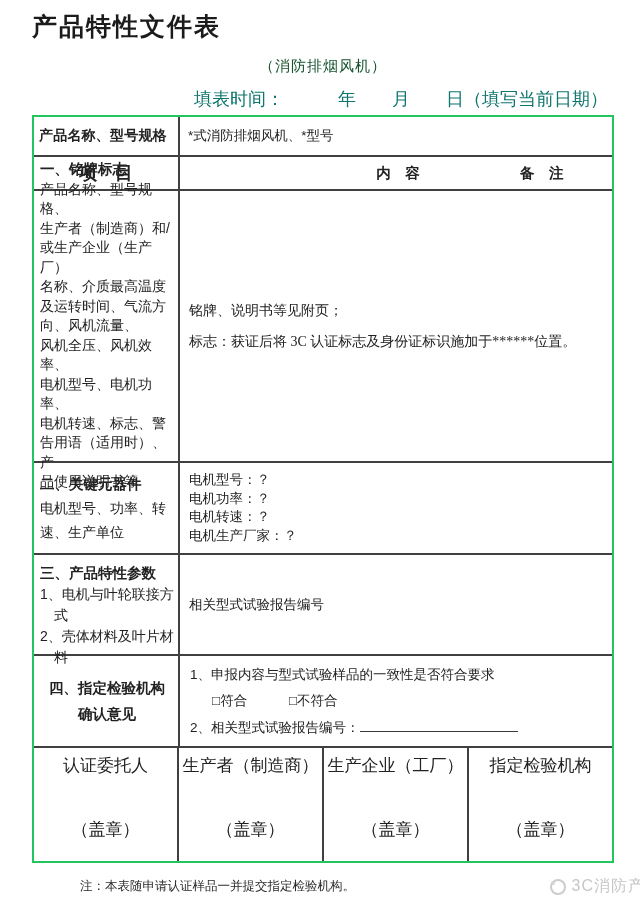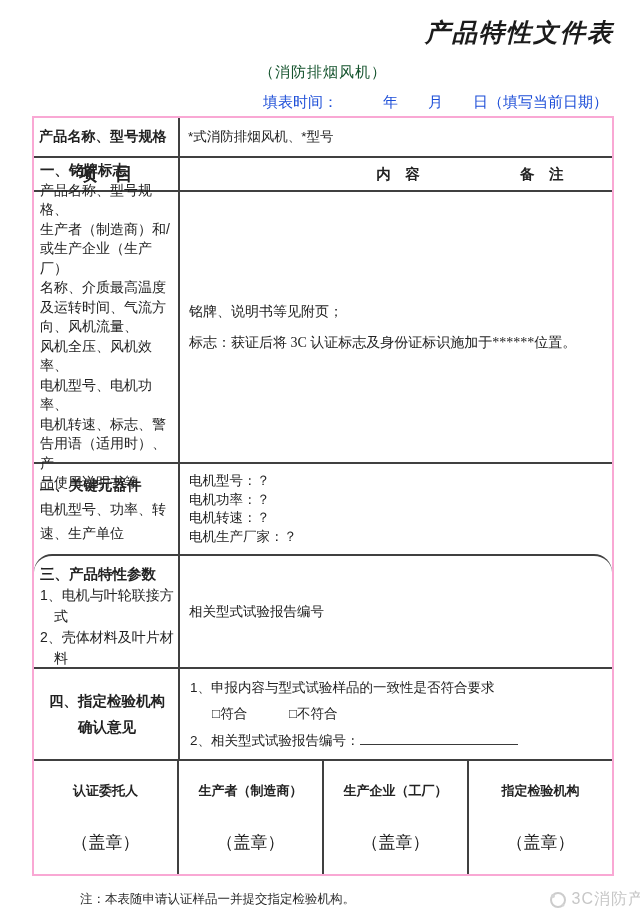--- a/index.html
+++ b/index.html
@@ -8,35 +8,35 @@
     width: 640px; height: 912px;
     background: #ffffff;
     font-family: "Liberation Sans", "DejaVu Sans", sans-serif;
     color: #222222;
     overflow: hidden;
   }
   .page { width: 640px; height: 912px; padding: 8px 26px 0 32px; }
 
   
   .title {
-    text-align: right; font-size: 25px; font-weight: bold;
-    letter-spacing: 2px; color: #1b1b1b; margin-top: 8px; font-style: italic;
+    text-align: left; font-size: 25px; font-weight: bold;
+    letter-spacing: 2px; color: #1b1b1b; margin-top: 2px;
   }
   .subtitle {
     text-align: center; font-size: 15px; color: #14532d;
     margin-top: 14px; letter-spacing: 1px;
   }
   .date-line {
-    text-align: right; font-size: 15px; color: #1d4ed8;
+    text-align: right; font-size: 18px; color: #0f766e;
     margin-top: 11px; margin-bottom: 4px; padding-right: 6px;
   }
 
   
   .doc-table {
-    width: 582px; border: 2px solid #f9a8d4; background: #fff;
+    width: 582px; border: 2px solid #22c55e; background: #fff;
   }
   .tr { display: flex; border-top: 2px solid #404040; }
   .tr:first-child { border-top: none; }
   .col1 { width: 146px; border-right: 2px solid #404040; flex-shrink: 0; }
   .col2 { flex: 1; }
 
   .row-product { height: 38px; }
   .row-product .col1 {
     font-weight: bold; font-size: 14px; display: flex; align-items: center;
     padding-left: 5px; letter-spacing: 0.2px;
@@ -68,21 +68,21 @@
   }
   .row-nameplate .content-cell .p2 { margin-top: 13px; }
 
   .row-components { height: 92px; }
   .row-components .label-cell { line-height: 24px; }
   .row-components .content-cell {
     display: flex; flex-direction: column; justify-content: center;
     padding-left: 9px; font-size: 13.5px; line-height: 18.5px;
   }
 
-  .row-params { height: 113px; border-radius: 18px; }
+  .row-params { height: 101px; }
   .row-params .label-cell { justify-content: flex-start; padding-top: 8px; line-height: 21px; }
   .row-params .content-cell {
     display: flex; align-items: center; padding-left: 9px; font-size: 13.5px;
   }
 
   .row-inspect { height: 92px; }
   .row-inspect .label-cell {
     align-items: center; text-align: center; font-weight: bold;
     font-size: 14.5px; line-height: 26px;
   }
@@ -96,21 +96,21 @@
     display: inline-block; width: 158px; height: 13px;
     border-bottom: 1.6px solid #3a3a3a; vertical-align: baseline;
   }
 
   .row-sign { height: 115px; }
   .sign-col {
     flex: 1; display: flex; flex-direction: column; align-items: center;
     border-right: 2px solid #404040;
   }
   .sign-col:last-child { border-right: none; }
-  .sign-title { font-weight: bold; font-size: 13px; margin-top: 21px; }
+  .sign-title { font-weight: normal; font-size: 17px; margin-top: 6px; }
   .sign-seal { font-size: 17px; margin-top: auto; margin-bottom: 20px; }
 
   
   .footer {
     width: 582px; display: flex; justify-content: space-between;
     align-items: center; margin-top: 13px; margin-left: 48px;
   }
   .note { font-size: 12.5px; color: #2a2a2a; }
   .watermark {
     display: flex; align-items: center; gap: 4px;

